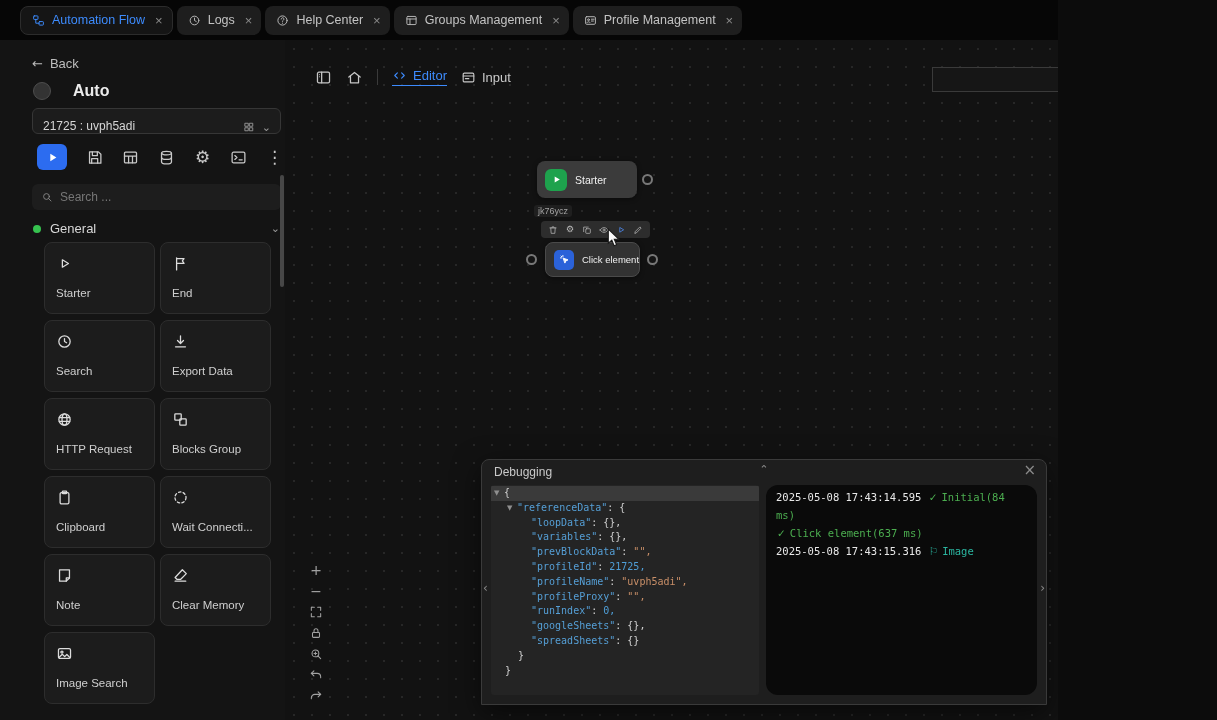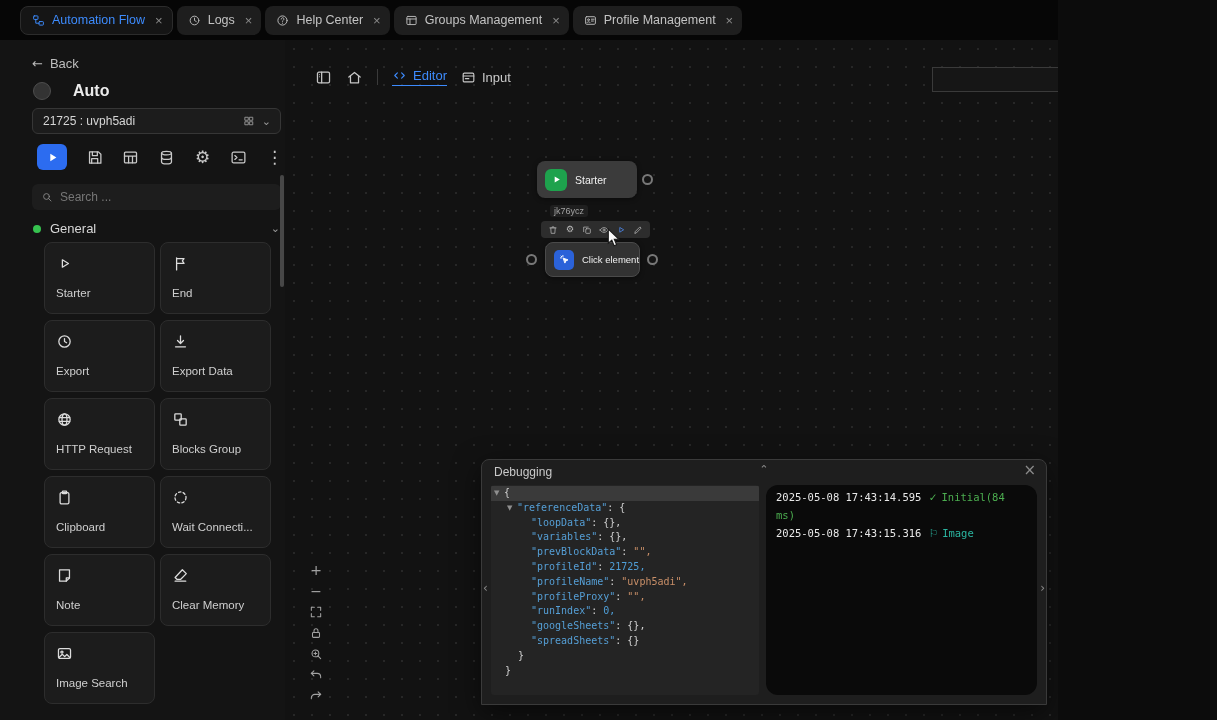--- a/index.html
+++ b/index.html
@@ -16,21 +16,21 @@
 .tab.active{background:#151515;border:1px solid #2c2c2c;color:#3d8bfd}
 .tab.active .ic{color:#3d8bfd}
 .tclose{color:#8a8a8a;font-size:13px;margin-left:3px}
 
 
 .sidebar{position:absolute;left:0;top:40px;width:285px;bottom:0;background:#141414}
 .back{position:absolute;left:32px;top:16px;display:flex;align-items:center;gap:7px;color:#bdbdbd;font-size:13px;cursor:pointer}
 .titlerow{position:absolute;left:33px;top:42px;display:flex;align-items:center;gap:22px}
 .avatar{width:18px;height:18px;border-radius:50%;background:#333;border:1px solid #4d4d4d}
 .sbtitle{font-size:16px;font-weight:bold;color:#ececec}
-.select{position:absolute;left:32px;top:68px;width:249px;height:26px;background:#1c1c1c;border:1px solid #363636;border-radius:6px;display:flex;align-items:center;gap:7px;padding:0 9px 0 10px;font-size:12px;color:#d6d6d6;cursor:pointer}
+.select{position:absolute;left:32px;top:68px;width:249px;height:26px;background:#1c1c1c;border:1px solid #363636;border-radius:6px;display:flex;align-items:flex-end;gap:7px;padding:0 9px 0 10px;font-size:12px;color:#d6d6d6;cursor:pointer}
 .select .grow{flex:1}
 .select .ic{width:12px;height:12px;color:#9a9a9a}
 .select .chev{color:#9a9a9a;font-size:11px}
 .actions{position:absolute;left:37px;top:104px;display:flex;align-items:center;gap:19px}
 .runbtn{width:30px;height:26px;border-radius:6px;background:#2c6cf0;color:#fff;display:flex;align-items:center;justify-content:center;cursor:pointer}
 .runbtn .ic{width:13px;height:13px}
 .act{color:#c9c9c9;cursor:pointer;display:flex;font-size:17px}
 .act .ic{width:17px;height:17px}
 .searchbox{position:absolute;left:32px;top:144px;width:249px;height:26px;background:#1d1d1d;border-radius:6px;display:flex;align-items:center;gap:7px;padding:0 9px}
 .searchbox .ic{width:12px;height:12px;color:#8a8a8a}
@@ -70,21 +70,21 @@
 .node-starter{left:252px;top:121px;width:100px;height:37px}
 .node-click{left:260px;top:202px;width:95px;height:35px;background:#323232;border:1px solid #4a4a4a}
 .nicon{border-radius:6px;color:#fff;display:flex;align-items:center;justify-content:center;flex:none}
 .node-starter .nicon{width:22px;height:22px;background:#1ea24d}
 .node-starter .nicon .ic{width:11px;height:11px}
 .node-click .nicon{width:20px;height:20px;border-radius:5px;background:#2b62d9}
 .node-click .nicon .ic{width:13px;height:13px}
 .nlabel{margin-left:8px;font-size:10.5px;color:#f0f0f0;white-space:nowrap}
 .node-click .nlabel{font-size:9.5px}
 .port{position:absolute;width:11px;height:11px;border-radius:50%;background:#141414;border:2px solid #787878;cursor:crosshair}
-.node-tag{position:absolute;left:265px;top:165px;font-size:9px;color:#a2a2a2;background:#1f1f1f;padding:1px 4px;border-radius:3px}
+.node-tag{position:absolute;left:249px;top:165px;font-size:9px;color:#a2a2a2;background:#1f1f1f;padding:1px 4px;border-radius:3px}
 .node-toolbar{position:absolute;left:256px;top:181px;height:17px;background:#2d2d2d;border-radius:4px;display:flex;align-items:center;gap:7px;padding:0 7px;color:#b8b8b8}
 .node-toolbar .ic{width:10px;height:10px;font-size:9px;cursor:pointer}
 .node-toolbar .accent{color:#4f8df5}
 .cursor{position:absolute;left:322px;top:188px;width:14px;height:20px;z-index:50;pointer-events:none}
 
 
 .debug{position:absolute;left:196px;top:419px;width:566px;height:246px;background:#1e1e1e;border:1px solid #3a3a3a;border-radius:8px 8px 0 0;box-shadow:0 8px 28px rgba(0,0,0,.55);z-index:30}
 .debug-title{position:absolute;left:12px;top:5px;font-size:12px;color:#c9c9c9}
 .debug-collapse{position:absolute;left:50%;top:3px;transform:translateX(-50%) rotate(180deg);color:#8a8a8a;font-size:11px;cursor:pointer}
 .debug-close{position:absolute;right:10px;top:3px;color:#8a8a8a;font-size:15px;cursor:pointer}
@@ -272,21 +272,21 @@
             <svg viewBox="0 0 24 24" fill="none" stroke="currentColor" stroke-width="1.8" stroke-linecap="round" stroke-linejoin="round">
               <path d="M6.5 21V4"></path>
               <path d="M6.5 5h10.5l-2.4 3.4 2.4 3.4H6.5"></path>
             </svg>
           </span><div class="clabel">End</div></div>
         <div class="card"><span class="ic">
             <svg viewBox="0 0 24 24" fill="none" stroke="currentColor" stroke-width="1.8" stroke-linecap="round" stroke-linejoin="round">
               <circle cx="12" cy="12" r="8"></circle>
               <path d="M12 7.8V12l3 1.8"></path>
             </svg>
-          </span><div class="clabel">Export</div></div>
+          </span><div class="clabel">Search</div></div>
         <div class="card"><span class="ic">
             <svg viewBox="0 0 24 24" fill="none" stroke="currentColor" stroke-width="1.8" stroke-linecap="round" stroke-linejoin="round">
               <path d="M12 4v10.5M7.8 10.6l4.2 4.2 4.2-4.2"></path>
               <path d="M5 19.5h14"></path>
             </svg>
           </span><div class="clabel">Export Data</div></div>
         <div class="card"><span class="ic">
             <svg viewBox="0 0 24 24" fill="none" stroke="currentColor" stroke-width="1.8" stroke-linecap="round" stroke-linejoin="round">
               <circle cx="12" cy="12" r="8"></circle>
               <ellipse cx="12" cy="12" rx="3.5" ry="8"></ellipse>
@@ -519,20 +519,21 @@
           <div class="jline" style="padding-left: 40px;"><span class="jkey">"profileName"</span><span class="jpunct">: </span><span class="jval string">"uvph5adi",</span></div>
           <div class="jline" style="padding-left: 40px;"><span class="jkey">"profileProxy"</span><span class="jpunct">: </span><span class="jval string">"",</span></div>
           <div class="jline" style="padding-left: 40px;"><span class="jkey">"runIndex"</span><span class="jpunct">: </span><span class="jval number">0,</span></div>
           <div class="jline" style="padding-left: 40px;"><span class="jkey">"googleSheets"</span><span class="jpunct">: </span><span class="jval brace">{},</span></div>
           <div class="jline" style="padding-left: 40px;"><span class="jkey">"spreadSheets"</span><span class="jpunct">: </span><span class="jval brace">{}</span></div>
           <div class="jline" style="padding-left: 27px;"><span class="jpunct">}</span></div>
           <div class="jline" style="padding-left: 14px;"><span class="jpunct">}</span></div>
         </div>
       <div class="debug-right" id="logview">
           <div class="logline"><span class="log-time">2025-05-08 17:43:14.595 </span><span class="log-ic green chr">✓</span><span class="green">Initial(84 ms)</span></div>
+          <div class="logline"><span class="log-ic green chr">✓</span><span class="green">Click element(637 ms)</span></div>
           <div class="logline"><span class="log-time">2025-05-08 17:43:15.316 </span><span class="log-ic teal chr">⚐</span><span class="teal">Image</span></div>
         </div>
     </div>
 
     <div class="minimap">
       <span class="mm-green"></span>
       <span class="mm-blue"></span>
       <span class="mm-white"></span>
     </div>
 

